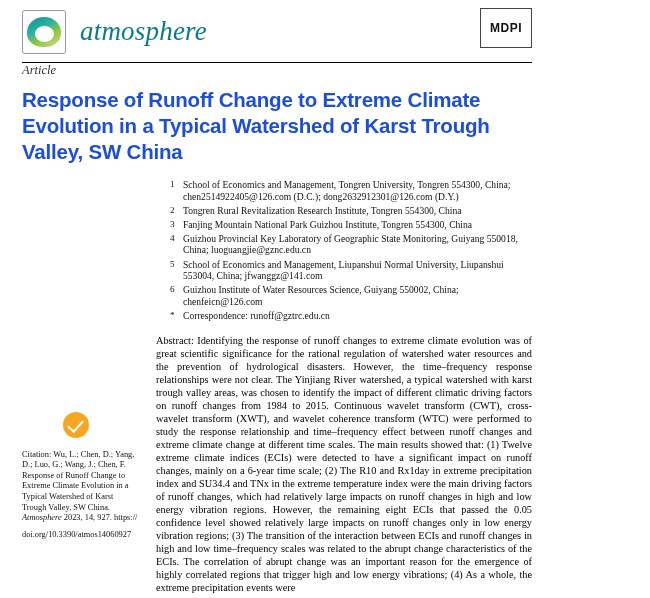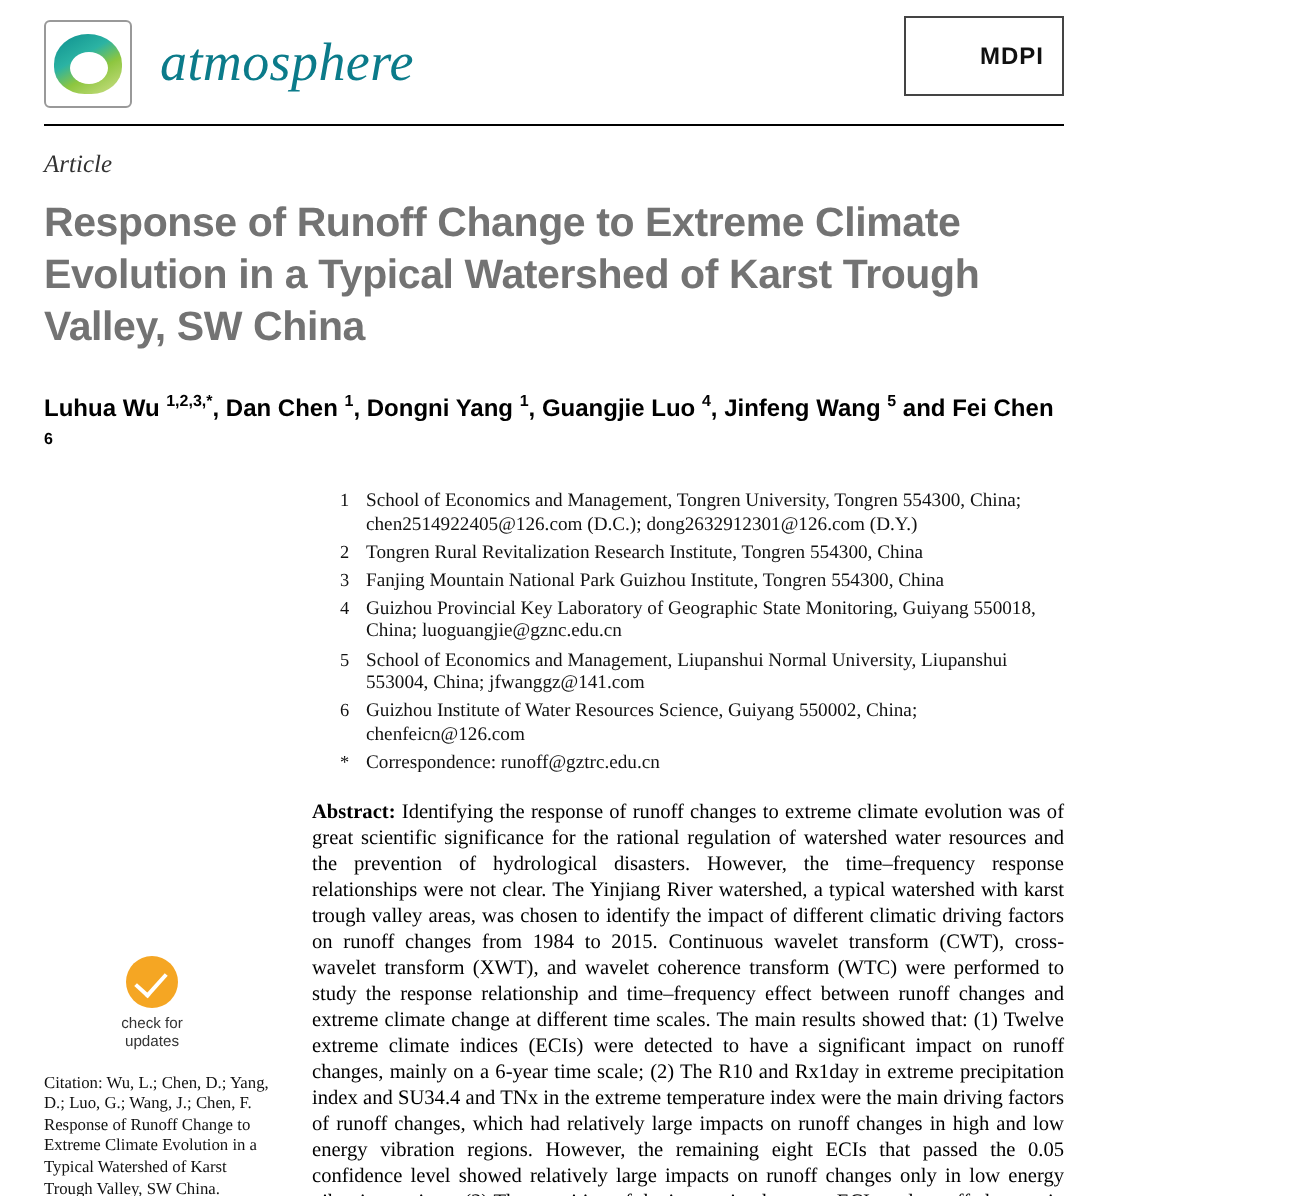--- a/index.html
+++ b/index.html
@@ -73,39 +73,37 @@
     height: 38px;
     border: 1px solid #444;
     display: flex;
     align-items: center;
     justify-content: center;
     font-family: "Liberation Sans", sans-serif;
     font-weight: bold;
     font-size: 12px;
     letter-spacing: 0.5px;
     color: #111;
-    padding-left: 28px;
   }
 
   
   .article-type {
     font-family: "Liberation Serif", serif;
     font-style: italic;
     font-size: 12.5px;
     color: #333;
-    margin-top: 12px;
   }
   h1.title {
     font-family: "Liberation Sans", sans-serif;
     font-size: 20.5px;
     line-height: 26px;
     font-weight: bold;
     margin: 9px 0 0 0;
     letter-spacing: -0.2px;
-    color: #737373;
+    color: #1d4ed8;
   }
   .authors {
     font-family: "Liberation Sans", sans-serif;
     font-size: 12px;
     font-weight: bold;
     margin-top: 16px;
     line-height: 16px;
   }
   .authors sup {
     font-size: 8px;
@@ -192,40 +190,39 @@
   .citation p { margin: 0 0 6px 0; }
 
   
   .abstract {
     font-family: "Liberation Serif", serif;
     font-size: 10.3px;
     line-height: 13.0px;
     text-align: justify;
     color: #000;
   }
-  .abstract b { font-weight: bold; }
+  .abstract b { font-weight: normal; }
 </style>
 </head>
 <body>
 
 <div class="page">
 
   <div class="masthead">
     <div class="logo-box">
       <div class="logo-swirl"></div>
     </div>
     <div class="journal-title">atmosphere</div>
     <div class="mdpi-badge">MDPI</div>
   </div>
 
   <div class="article-type">Article</div>
 
   <h1 class="title">Response of Runoff Change to Extreme Climate Evolution in a Typical Watershed of Karst Trough Valley, SW China</h1>
 
-  <div class="authors" id="authors">Luhua Wu <sup>1,2,3,*</sup>, Dan Chen <sup>1</sup>, Dongni Yang <sup>1</sup>, Guangjie Luo <sup>4</sup>, Jinfeng Wang <sup>5</sup> and Fei Chen <sup>6</sup></div>
 
   <div class="affiliations" id="affiliations">
       <div class="aff-row">
         <div class="aff-num">1</div>
         <div class="aff-text">School of Economics and Management, Tongren University, Tongren 554300, China; chen2514922405@126.com (D.C.); dong2632912301@126.com (D.Y.)</div>
       </div>
       <div class="aff-row">
         <div class="aff-num">2</div>
         <div class="aff-text">Tongren Rural Revitalization Research Institute, Tongren 554300, China</div>
       </div>
@@ -249,24 +246,20 @@
         <div class="aff-num">*</div>
         <div class="aff-text">Correspondence: runoff@gztrc.edu.cn</div>
       </div>
     </div>
 
   <div class="body-area">
     <div class="left-col">
 
       <div class="check-updates">
         <div class="cu-icon"></div>
-        <div class="cu-label">
-          <span>check for</span><br>
-          <span>updates</span>
-        </div>
       </div>
 
       <div class="citation">
         <p>
           <span>Citation:</span>
           <span>Wu, L.; Chen, D.; Yang, D.; Luo, G.; Wang, J.; Chen, F. Response of Runoff Change to Extreme Climate Evolution in a Typical Watershed of Karst Trough Valley, SW China.</span>
           <em>Atmosphere</em>
           <span>2023, 14, 927.</span>
           <span>https://</span>
         </p>

